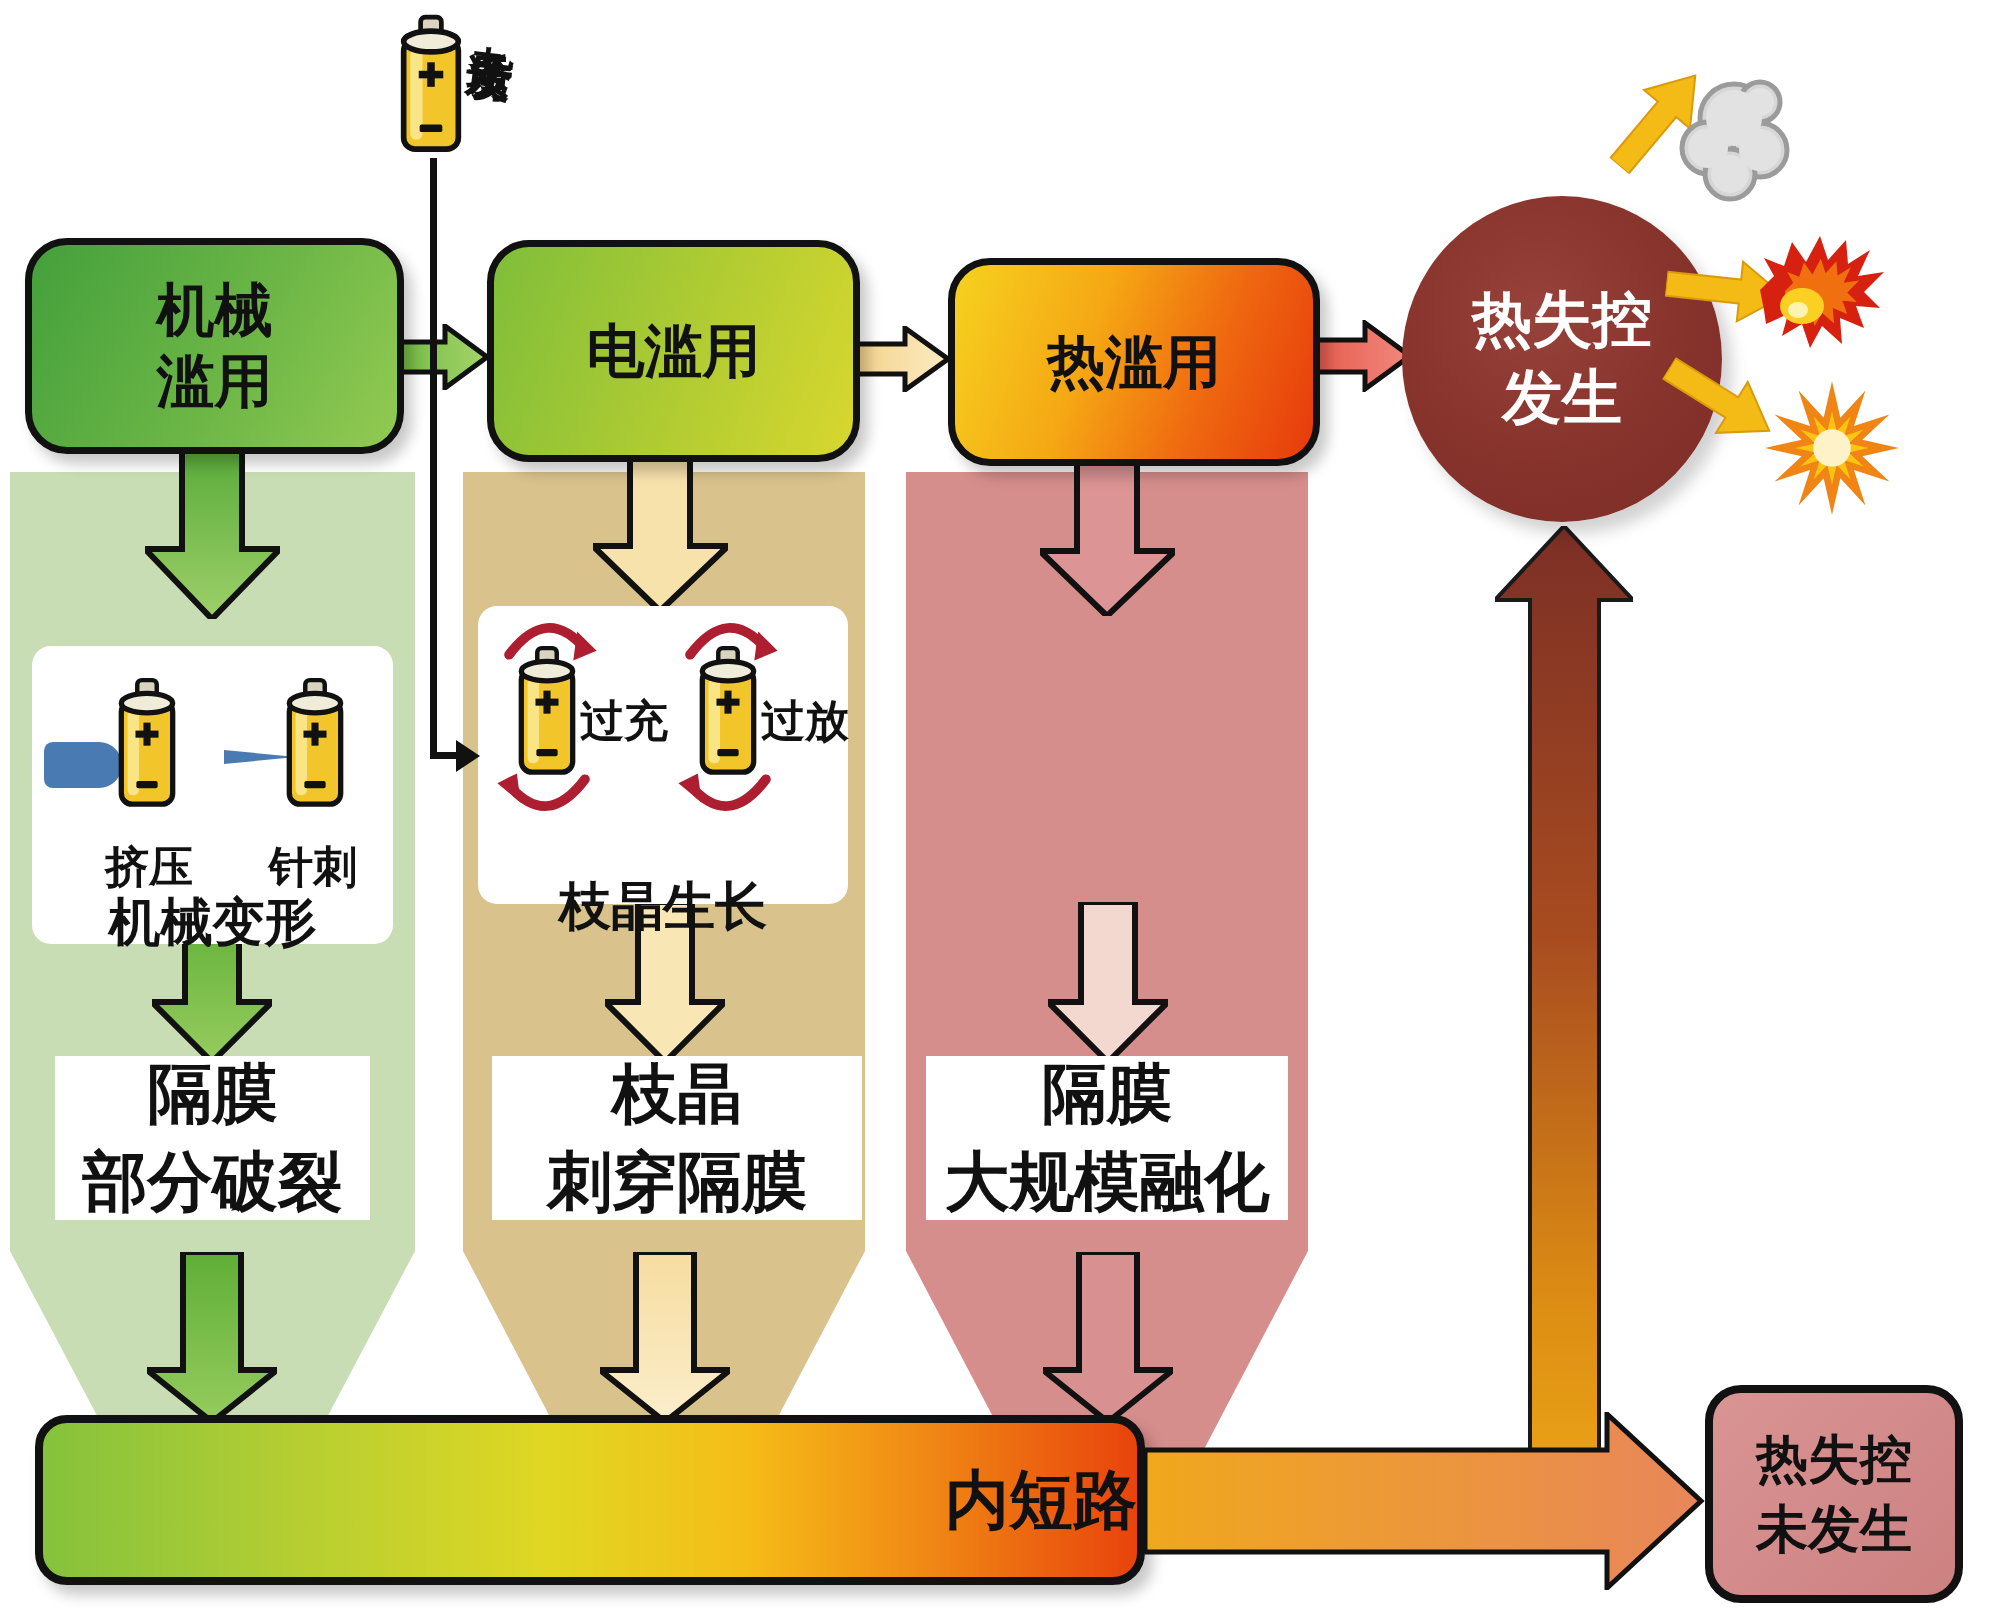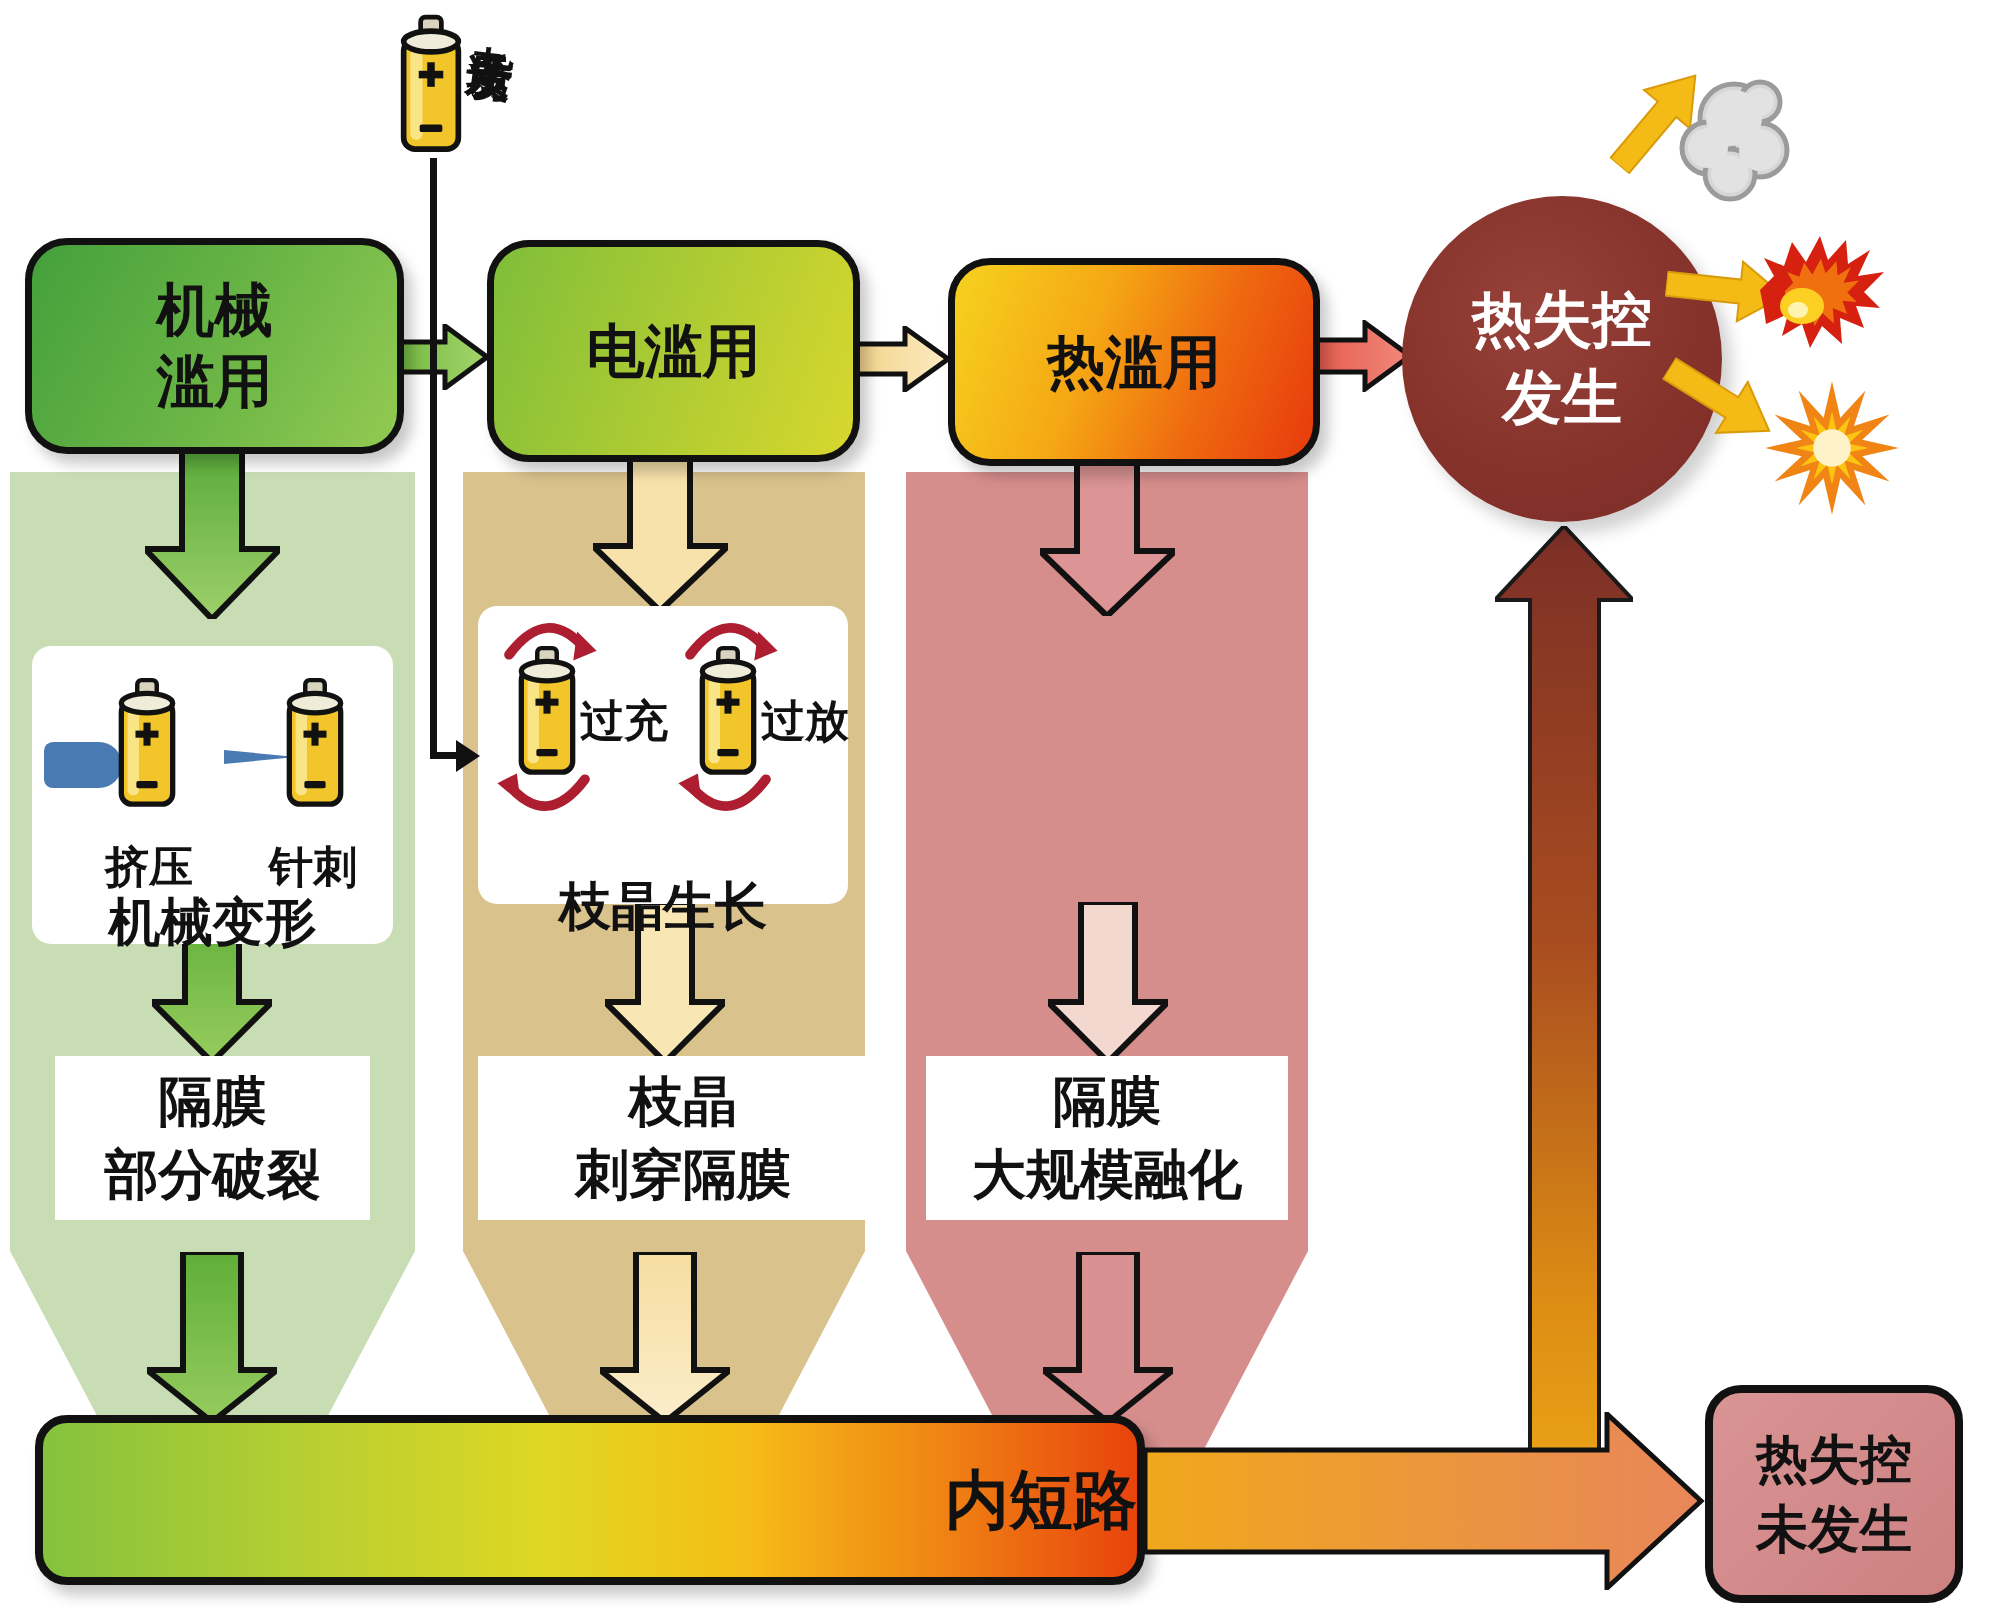--- a/index.html
+++ b/index.html
@@ -17,21 +17,21 @@
     display:flex;flex-direction:column;align-items:center;justify-content:center;
     font-weight:bold;font-size:58px;line-height:1.22;text-align:center;
     box-shadow:8px 10px 14px rgba(0,0,0,0.22);
   }
   
   .panel{position:absolute;background:#ffffff;border-radius:19px;}
   .cap{position:absolute;left:0;right:0;text-align:center;font-weight:bold;font-size:52px;}
   .lbl{position:absolute;font-weight:bold;font-size:44px;white-space:nowrap;}
   .qtext{
     position:absolute;background:#ffffff;display:flex;flex-direction:column;
-    align-items:center;justify-content:center;font-weight:bold;font-size:54px;line-height:1.35;text-align:center;
+    align-items:center;justify-content:center;font-weight:bold;font-size:65px;line-height:1.35;text-align:center;
   }
   
   #tr-circle{
     position:absolute;left:1402px;top:196px;width:320px;height:326px;border-radius:50%;
     background:radial-gradient(circle at 42% 36%,#97423a 0%,#86332c 55%,#7c2b26 100%);
     display:flex;flex-direction:column;align-items:center;justify-content:center;
     color:#fff;font-weight:bold;font-size:60px;line-height:1.3;text-align:center;
     box-shadow:10px 12px 16px rgba(0,0,0,0.18);
   }
   
@@ -173,21 +173,21 @@
       </svg>
     <span class="lbl" style="left:283px;top:86px;">过放</span>
     <div class="cap" style="top:258px;margin-top:8px;">枝晶生长</div>
   </div>
 
 
   <div class="qtext" style="left:55px;top:1056px;width:315px;height:164px;">
     <span>隔膜</span>
     <span>部分破裂</span>
   </div>
-  <div class="qtext" style="left:478px;top:1056px;width:370px;height:164px;padding-left:20px;">
+  <div class="qtext" style="left:492px;top:1056px;width:370px;height:164px;">
     <span>枝晶</span>
     <span>刺穿隔膜</span>
   </div>
   <div class="qtext" style="left:926px;top:1056px;width:362px;height:164px;">
     <span>隔膜</span>
     <span>大规模融化</span>
   </div>
 
   <svg class="abs" style="left:385px;top:324px" width="105" height="66" viewBox="0 0 105 66">
     <defs>

